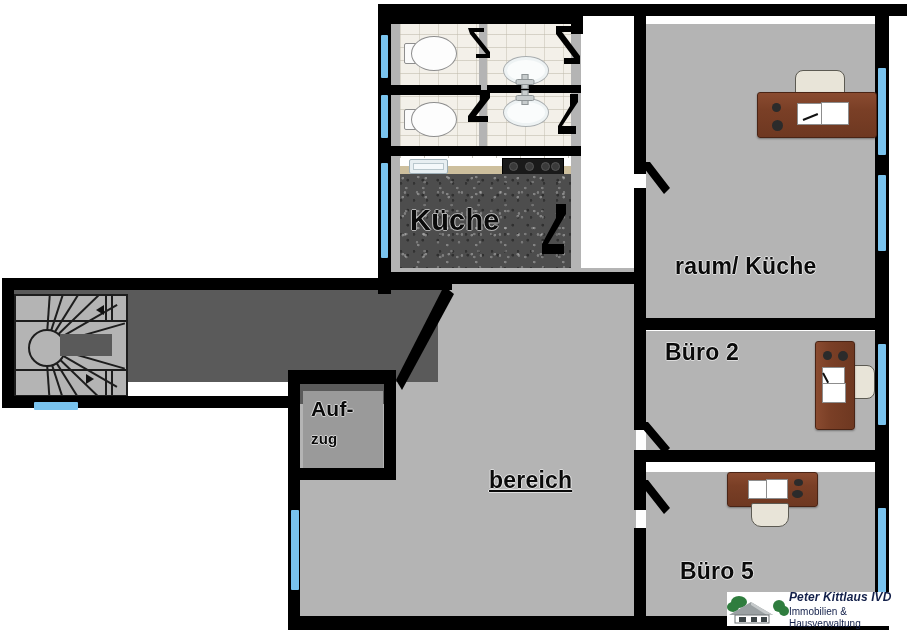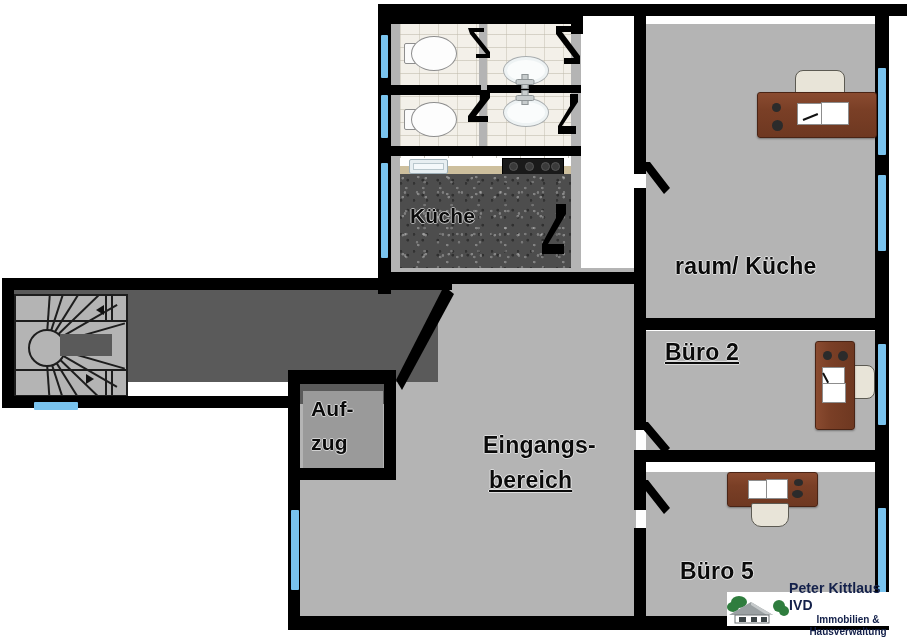--- a/index.html
+++ b/index.html
@@ -87,21 +87,21 @@
   .tread{position:absolute;background:#1d1d1d;transform-origin:left center;}
   .stair-land{position:absolute;background:#5a5a5a;}
   .stair-line{position:absolute;background:#1d1d1d;}
   .stair-core{position:absolute;border:2px solid #1d1d1d;background:#b4b4b4;}
   .arrow-up{position:absolute;width:0;height:0;}
 
   
   #logo{position:absolute;background:#ffffff;display:flex;align-items:center;}
   .logo-txt{display:flex;flex-direction:column;justify-content:center;}
   .logo-name{font-weight:bold;color:#13204a;letter-spacing:.1px;}
-  .logo-sub{font-weight:bold;color:#13204a;text-align:center;}
+  .logo-sub{font-weight:normal;color:#13204a;}
 </style>
 </head>
 <body>
 
 <div id="plan">
 
   <div class="floor" style="left:389px;top:14px;width:192px;height:268px;"></div>
 
   <div class="tile" style="left:400px;top:24px;width:79px;height:63px;"></div>
   <div class="tile" style="left:400px;top:92px;width:79px;height:57px;"></div>
@@ -277,48 +277,47 @@
   </div>
 
   <div class="desk" style="left:727px;top:472px;width:89px;height:33px;">
     <div class="paper" style="left:20px;top:7px;width:19px;height:17px;"></div>
     <div class="paper" style="left:38px;top:6px;width:20px;height:18px;"></div>
     <div class="knob" style="left:66px;top:6px;width:9px;height:7px;"></div>
     <div class="knob" style="left:64px;top:17px;width:11px;height:8px;"></div>
   </div>
   <div class="chair" style="left:751px;top:503px;width:36px;height:22px;border-radius:2px 2px 10px 10px;"></div>
 
-  <div class="label" style="left:410px;top:203px;font-size:21px;">Küche</div>
+  <div class="label" style="left:410px;top:203px;font-size:29px;">Küche</div>
 
 
   <div class="label" style="left:311px;top:396px;font-size:21px;">Auf-</div>
-  <div class="label" style="left:311px;top:430px;font-size:21px;">zug</div>
-
-  <div class="label" style="left:483px;top:431px;font-size:23px;">Eingangs-</div>
+  <div class="label" style="left:311px;top:430px;font-size:15px;">zug</div>
+
   <div class="label" style="left:489px;top:466px;font-size:23px;text-decoration:underline;">bereich</div>
 
   <div class="label" style="left:675px;top:252px;font-size:23px;">raum/ Küche</div>
 
-  <div class="label" style="left:665px;top:338px;font-size:23px;text-decoration:underline;">Büro 2</div>
+  <div class="label" style="left:665px;top:338px;font-size:23px;">Büro 2</div>
 
   <div class="label" style="left:680px;top:557px;font-size:23px;">Büro 5</div>
 
   <div id="logo" style="left:727px;top:592px;width:180px;height:34px;">
     <svg style="width:62px;height:32px;flex:0 0 62px;" viewBox="0 0 62 32">
       <ellipse cx="12" cy="9" rx="8" ry="6" fill="#2f7d3e"></ellipse>
       <ellipse cx="6" cy="14" rx="6" ry="5" fill="#2f7d3e"></ellipse>
       <ellipse cx="52" cy="13" rx="6" ry="6" fill="#2f7d3e"></ellipse>
       <ellipse cx="57" cy="18" rx="5" ry="5" fill="#2f7d3e"></ellipse>
       <polygon points="2,22 24,9 46,22" fill="#9aa0a2"></polygon>
       <polygon points="24,9 46,22 40,22 24,12" fill="#c6cacb"></polygon>
       <rect x="8" y="22" width="34" height="8" fill="#ffffff"></rect>
       <rect x="8" y="22" width="34" height="8" fill="none" stroke="#6f7577" stroke-width="1"></rect>
       <rect x="12" y="24" width="7" height="5" fill="#3c4446"></rect>
       <rect x="24" y="24" width="6" height="5" fill="#3c4446"></rect>
       <rect x="34" y="24" width="6" height="5" fill="#3c4446"></rect>
     </svg>
     <div class="logo-txt">
-      <span class="logo-name" style="font-size:14px;line-height:17px;">Peter Kittlaus IVD</span>
+      <span class="logo-name" style="font-size:12px;line-height:17px;font-style:italic;">Peter Kittlaus IVD</span>
       <span class="logo-sub" style="font-size:10px;line-height:12px;">Immobilien &amp; Hausverwaltung</span>
     </div>
   </div>
 
 </div>
 
 </body></html>

